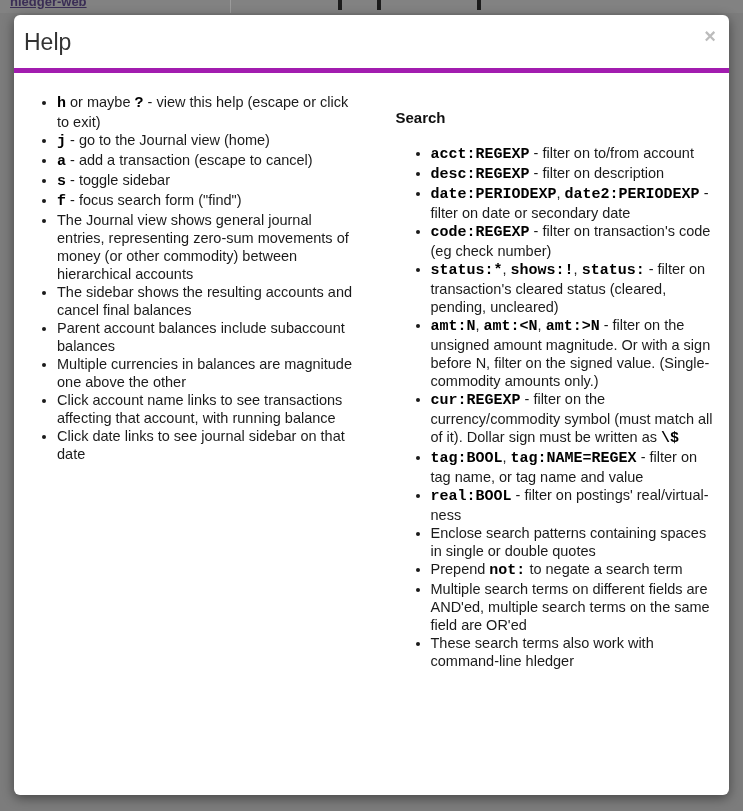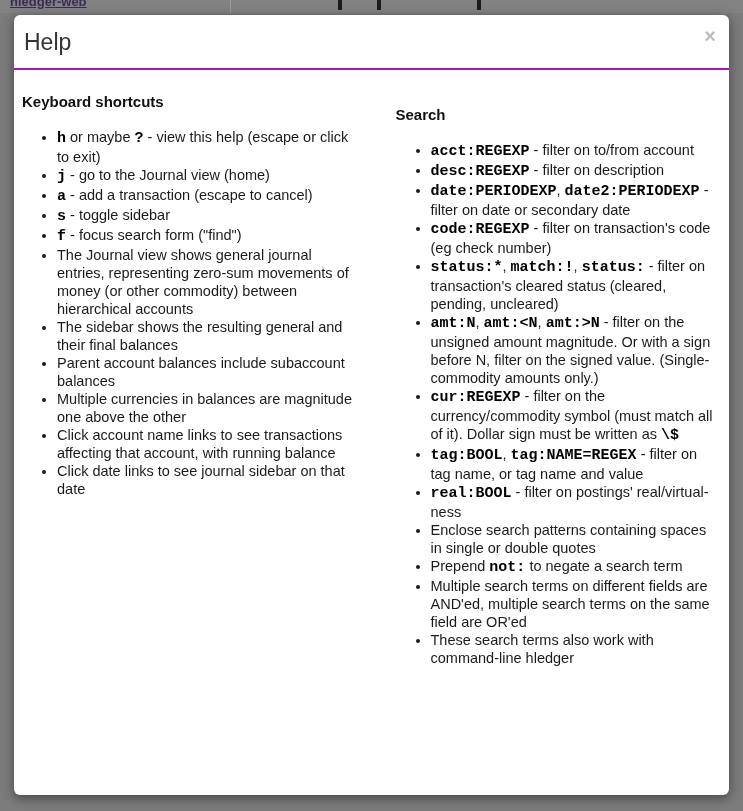--- a/index.html
+++ b/index.html
@@ -40,21 +40,21 @@
     width: 715px; height: 780px;
     background: #ffffff;
     border-radius: 6px;
     box-shadow: 0 3px 12px rgba(0,0,0,0.45);
     z-index: 3;
     box-sizing: border-box;
   }
   .modal-header {
     position: relative;
     padding: 13px 14px 12px 10px;
-    border-bottom: 2px solid #a21caf;
+    border-bottom: 5px solid #a21caf;
   }
   .modal-title {
     margin: 0;
     font-size: 23px; font-weight: 400; line-height: 28px;
     color: #333333;
   }
   .close-btn {
     position: absolute; top: 11px; right: 13px;
     background: none; border: 0; padding: 0;
     font-size: 20px; font-weight: bold; line-height: 1;
@@ -107,45 +107,44 @@
 <div class="backdrop"></div>
 
 <div class="modal">
   <div class="modal-header">
     <h1 class="modal-title">Help</h1>
     <button class="close-btn">×</button>
   </div>
   <div class="modal-body">
     <div class="cols">
       <div class="col col-left">
-          <h3 class="section-heading">Keyboard shortcuts</h3>
           <ul class="help-list">
             <li><code>h</code> or maybe <code>?</code> - view this help (escape or click to exit)</li>
             <li><code>j</code> - go to the Journal view (home)</li>
             <li><code>a</code> - add a transaction (escape to cancel)</li>
             <li><code>s</code> - toggle sidebar</li>
             <li><code>f</code> - focus search form ("find")</li>
           </ul>
           <ul class="help-list">
             <li>The Journal view shows general journal entries, representing zero-sum movements of money (or other commodity) between hierarchical accounts</li>
-            <li>The sidebar shows the resulting general and their final balances</li>
+            <li>The sidebar shows the resulting accounts and cancel final balances</li>
             <li>Parent account balances include subaccount balances</li>
             <li>Multiple currencies in balances are magnitude one above the other</li>
             <li>Click account name links to see transactions affecting that account, with running balance</li>
             <li>Click date links to see journal sidebar on that date</li>
           </ul>
         </div>
       <div class="col col-right">
           <h3 class="section-heading">Search</h3>
           <ul class="help-list">
             <li><code>acct:REGEXP</code> - filter on to/from account</li>
             <li><code>desc:REGEXP</code> - filter on description</li>
             <li><code>date:PERIODEXP</code>, <code>date2:PERIODEXP</code> - filter on date or secondary date</li>
             <li><code>code:REGEXP</code> - filter on transaction's code (eg check number)</li>
-            <li><code>status:*</code>, <code>match:!</code>, <code>status:</code> - filter on transaction's cleared status (cleared, pending, uncleared)</li>
+            <li><code>status:*</code>, <code>shows:!</code>, <code>status:</code> - filter on transaction's cleared status (cleared, pending, uncleared)</li>
             <li><code>amt:N</code>, <code>amt:&lt;N</code>, <code>amt:&gt;N</code> - filter on the unsigned amount magnitude. Or with a sign before N, filter on the signed value. (Single-commodity amounts only.)</li>
             <li><code>cur:REGEXP</code> - filter on the currency/commodity symbol (must match all of it). Dollar sign must be written as <code>\$</code></li>
             <li><code>tag:BOOL</code>, <code>tag:NAME=REGEX</code> - filter on tag name, or tag name and value</li>
             <li><code>real:BOOL</code> - filter on postings' real/virtual-ness</li>
             <li>Enclose search patterns containing spaces in single or double quotes</li>
             <li>Prepend <code>not:</code> to negate a search term</li>
             <li>Multiple search terms on different fields are AND'ed, multiple search terms on the same field are OR'ed</li>
             <li>These search terms also work with command-line hledger</li>
           </ul>
         </div>

